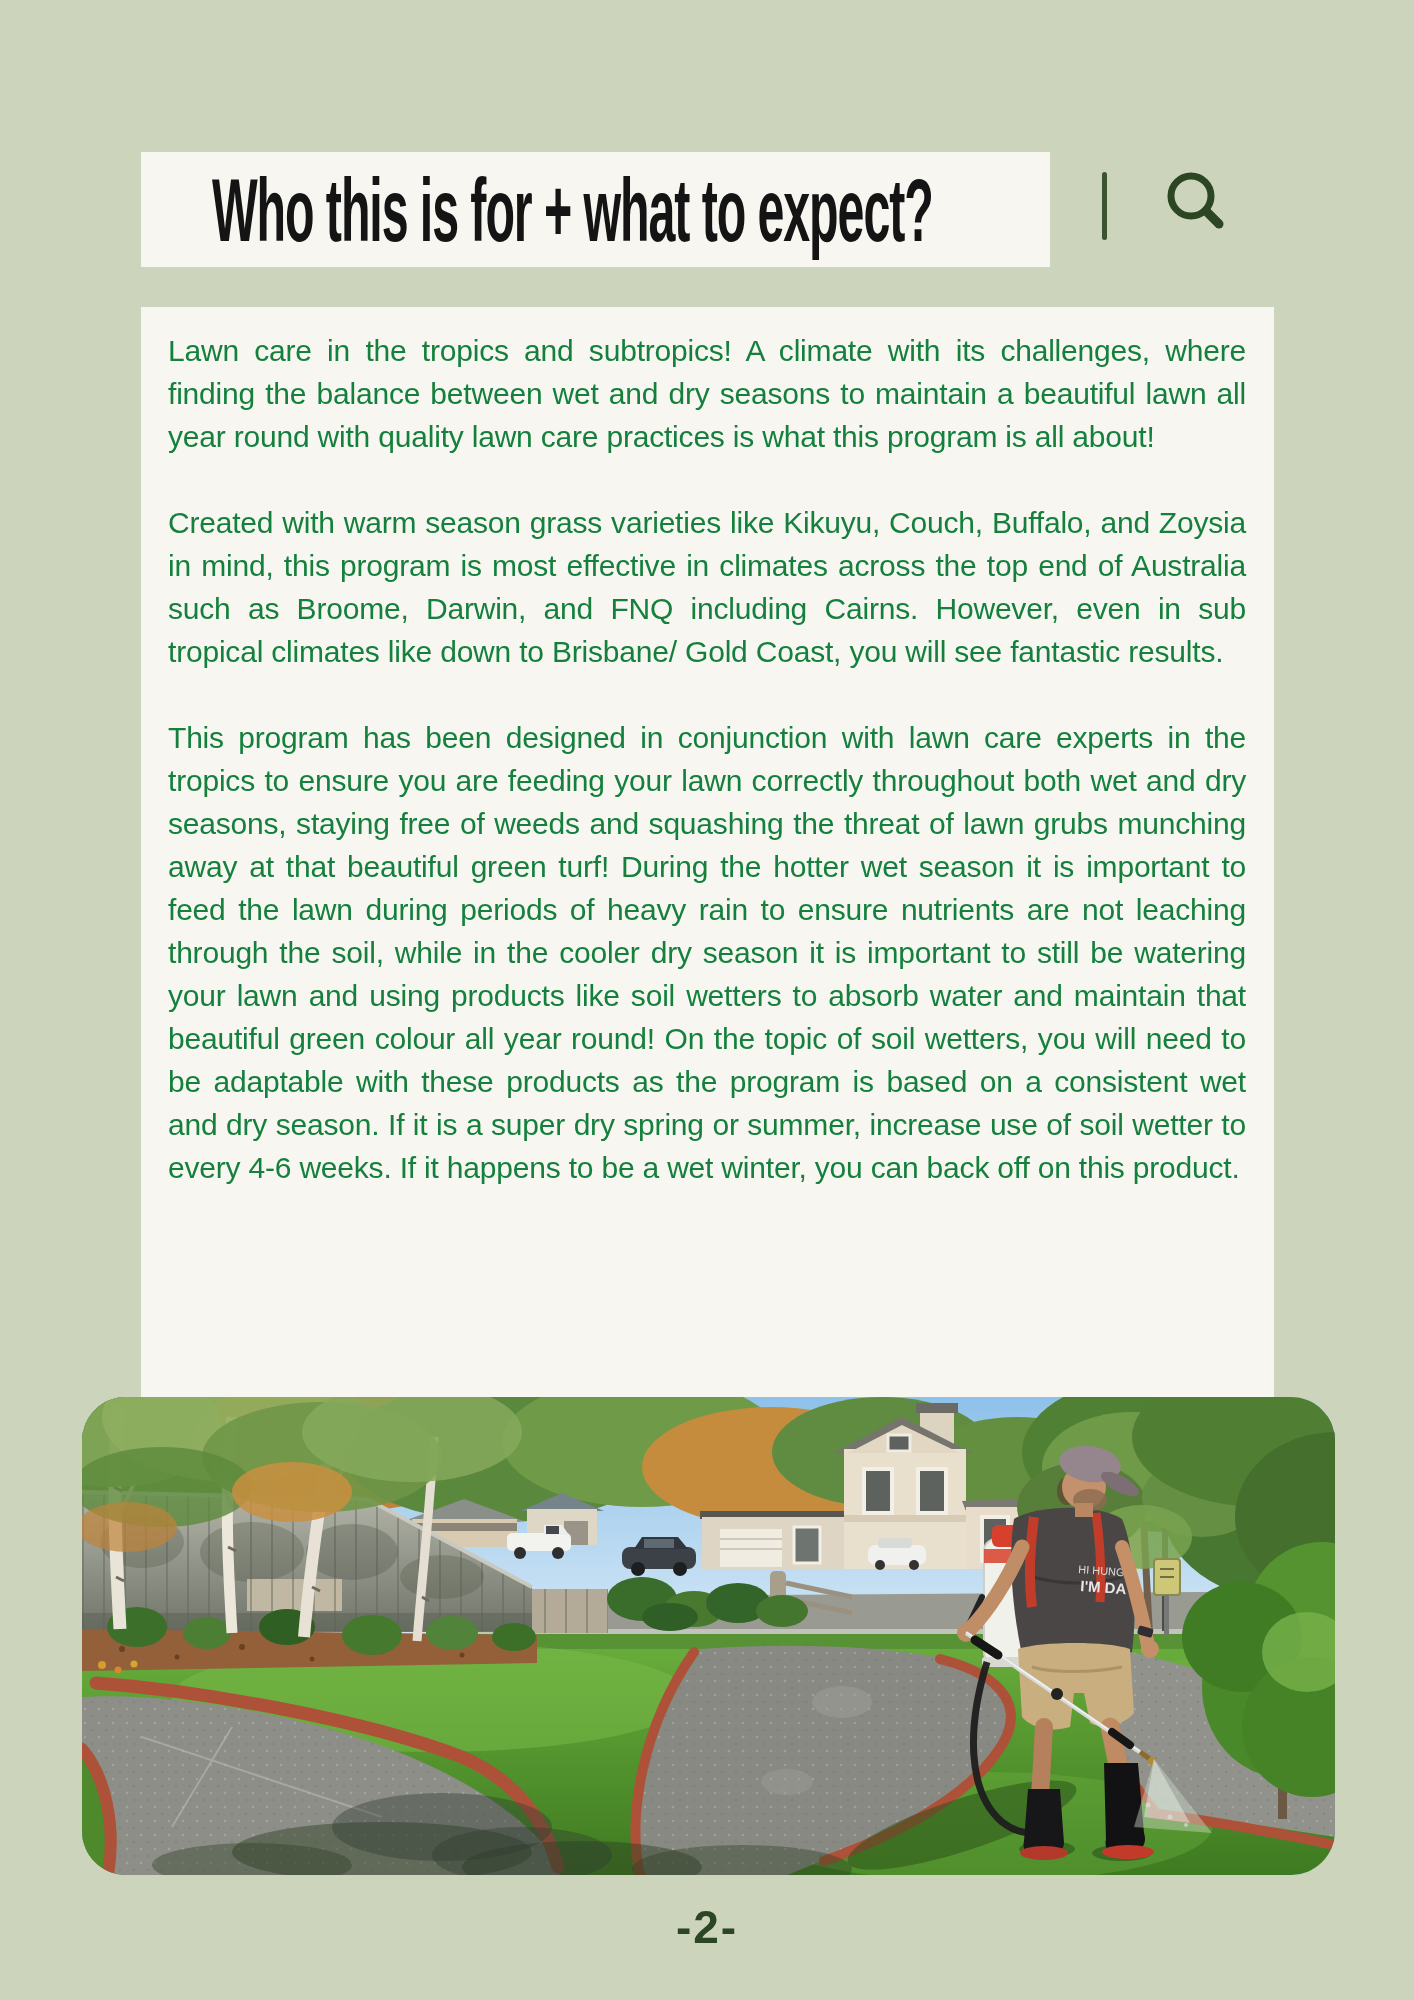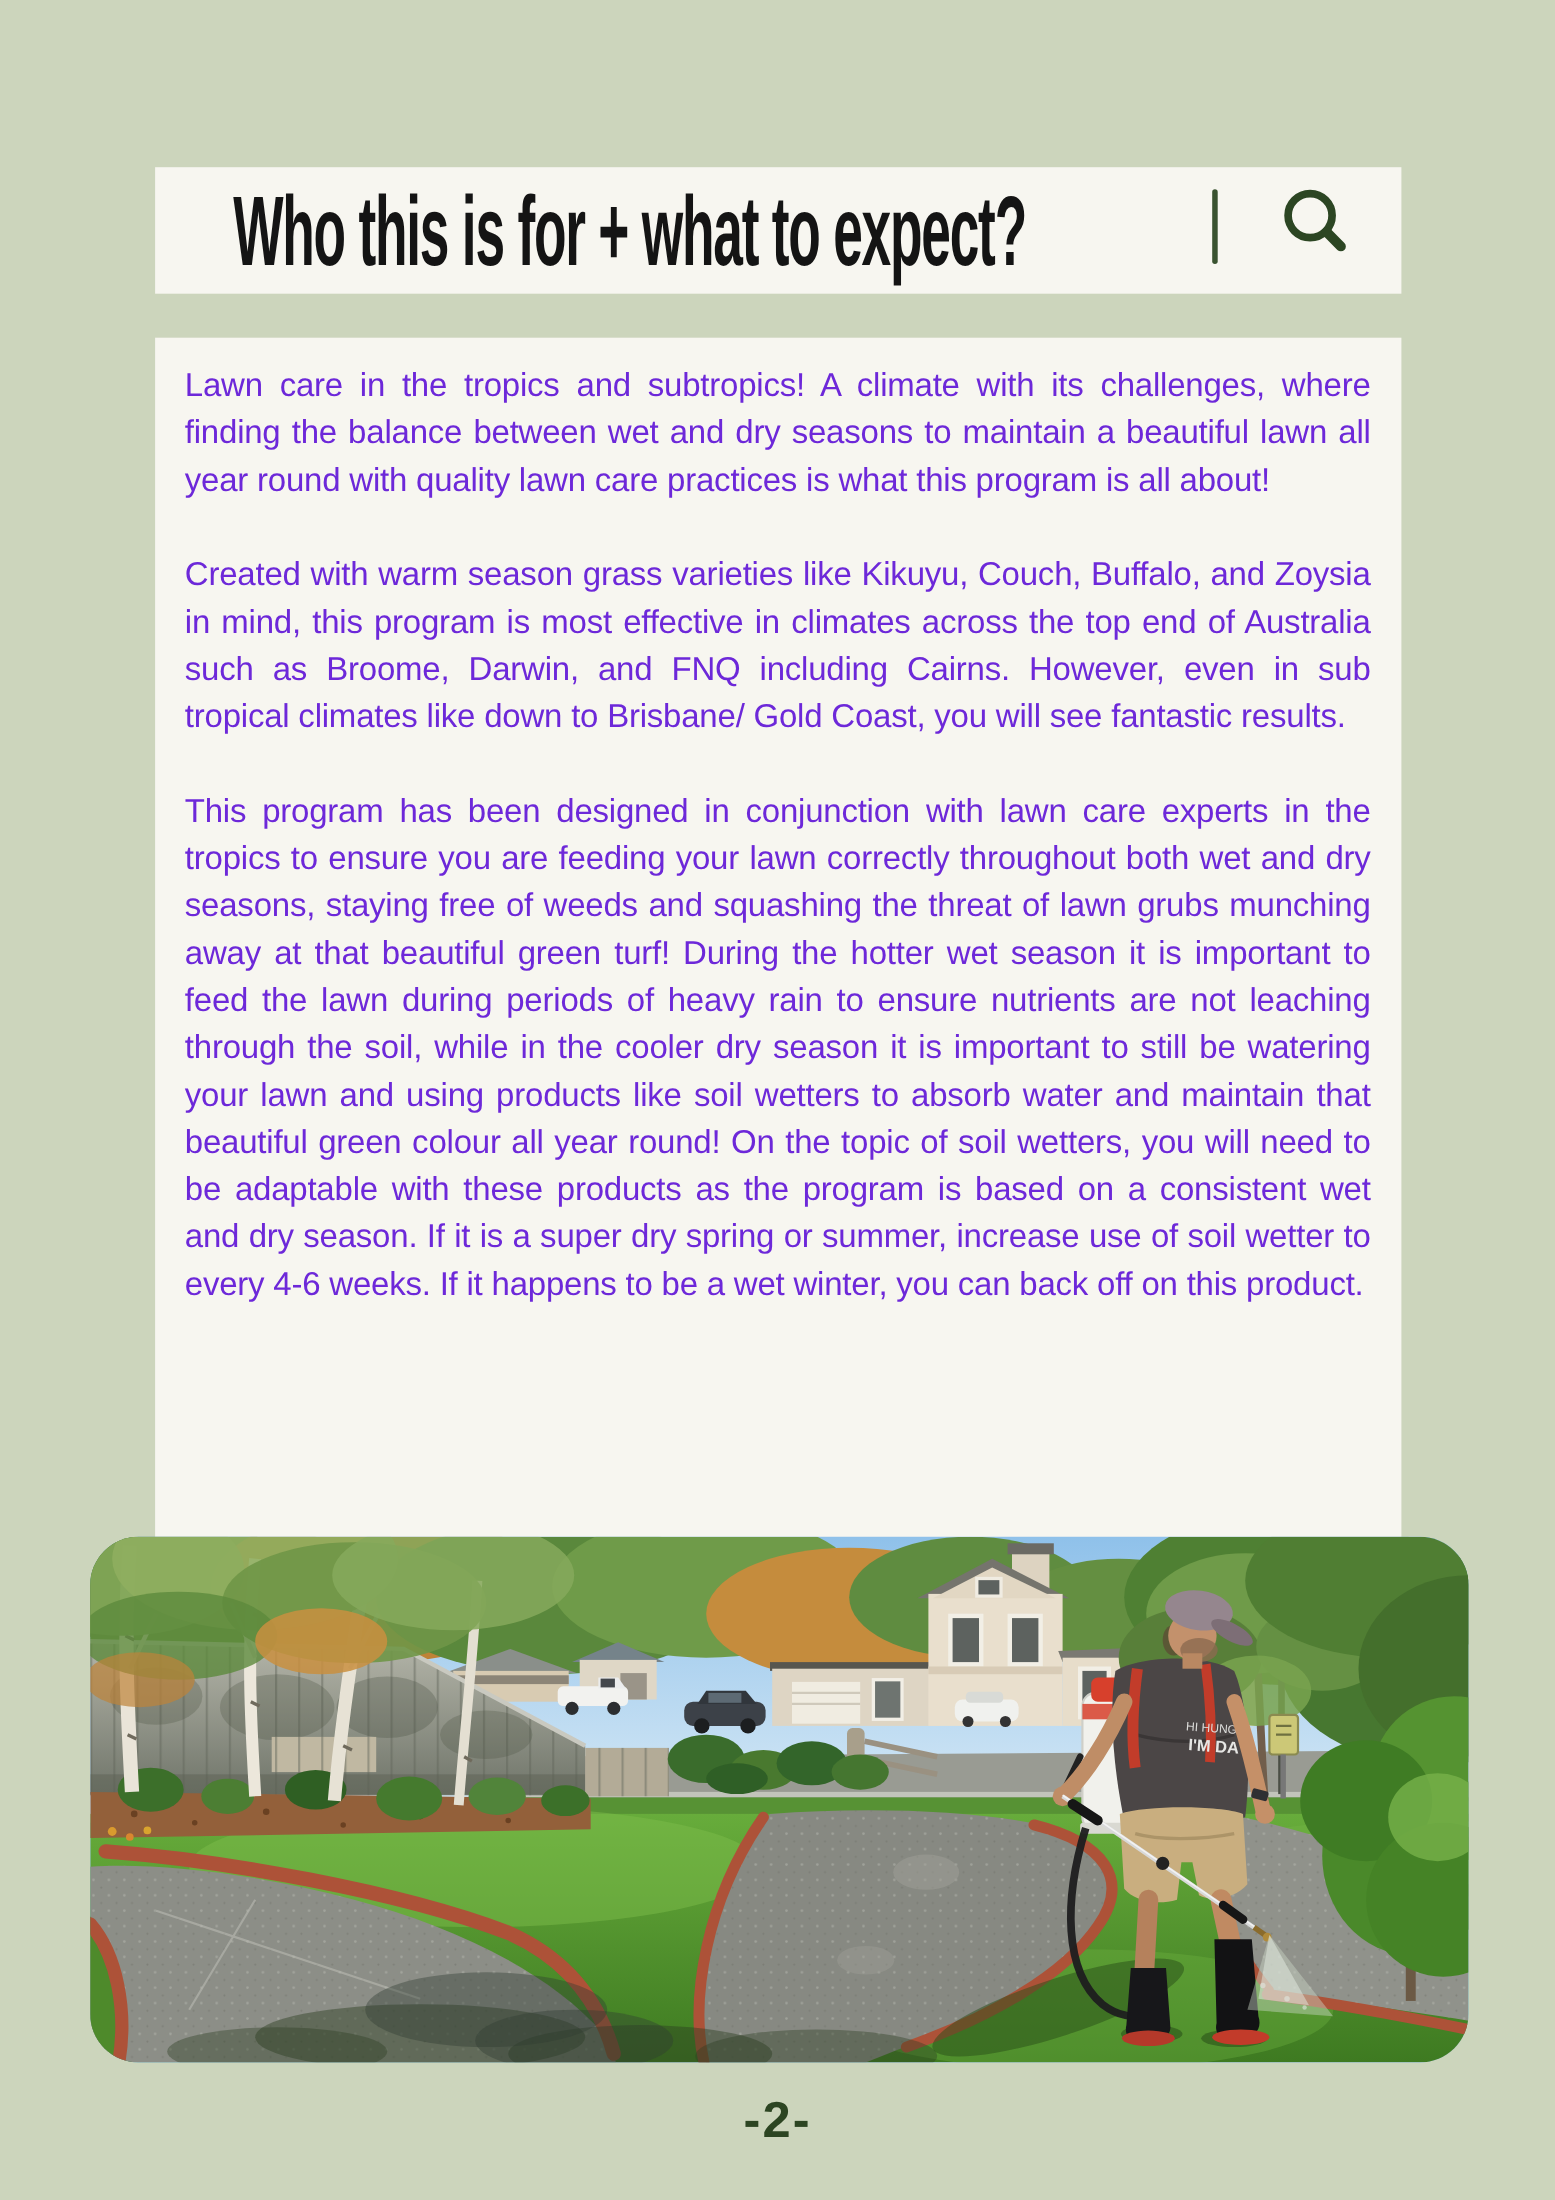--- a/index.html
+++ b/index.html
@@ -1,30 +1,30 @@
 <!DOCTYPE html>
 <html><head>
 <meta charset="utf-8">
 <style>
   html,body{margin:0;padding:0;}
   body{font-family:"Liberation Sans",sans-serif;background:#b9c2aa;}
   .page{position:relative;width:1414px;height:2000px;background:#ccd5bc;overflow:hidden;}
 
   
-  .banner{position:absolute;left:141px;top:152px;width:1133px;height:115px;background:#f7f6f0;}
+  .banner{position:absolute;left:141px;top:152px;width:909px;height:115px;background:#f7f6f0;}
   .title-wrap{position:absolute;left:71px;top:0;height:100%;display:flex;align-items:center;}
   .title-wrap h1{margin:0;font-size:88px;font-weight:700;letter-spacing:-2px;color:#141414;
     white-space:nowrap;transform:scale(0.55,1.02);transform-origin:left center;}
   .divider{position:absolute;left:961px;top:20px;width:5px;height:68px;background:#3a5330;border-radius:3px;}
   .search-svg{position:absolute;left:1020px;top:14px;}
 
   
   .panel{position:absolute;left:141px;top:307px;width:1133px;height:1095px;background:#f7f6f0;
     box-sizing:border-box;padding:22px 28px 0 27px;}
-  .panel p{margin:0 0 43px 0;font-size:30px;line-height:43px;letter-spacing:-0.2px;color:#6d28d9;
+  .panel p{margin:0 0 43px 0;font-size:30px;line-height:43px;letter-spacing:-0.2px;color:#15803d;
     text-align:justify;}
   .panel p:last-child{margin-bottom:13px;}
 
   
   .photo{position:absolute;left:82px;top:1397px;width:1253px;height:478px;margin:0;
     border-radius:44px;overflow:hidden;background:#9cc8ec;}
   .photo svg{display:block;width:100%;height:100%;}
 
   
   .pagenum{position:absolute;left:0;right:0;top:1900px;text-align:center;

